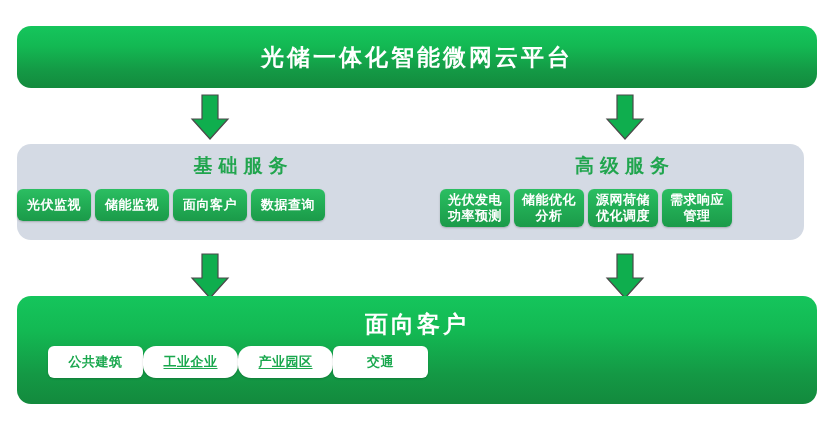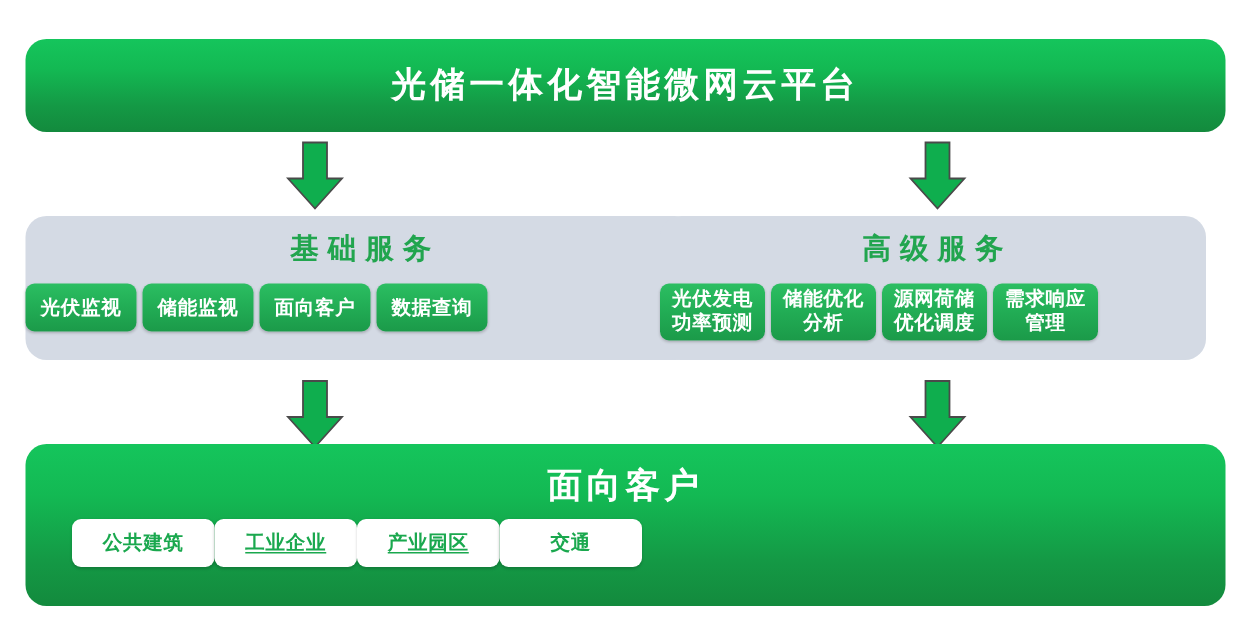--- a/index.html
+++ b/index.html
@@ -79,20 +79,21 @@
     display: flex;
     align-items: center;
     justify-content: center;
     box-shadow: 0 1px 2px rgba(0,0,0,0.18);
     letter-spacing: 0.5px;
   }
 
   .customer-chip.link-style {
     text-decoration: underline;
     text-underline-offset: 2px;
+    border-radius: 13px;
   }
 
   
   .service-panel {
     position: absolute;
     top: 144px;
     height: 96px;
     background: #d4dae4;
     border-radius: 14px;
   }

